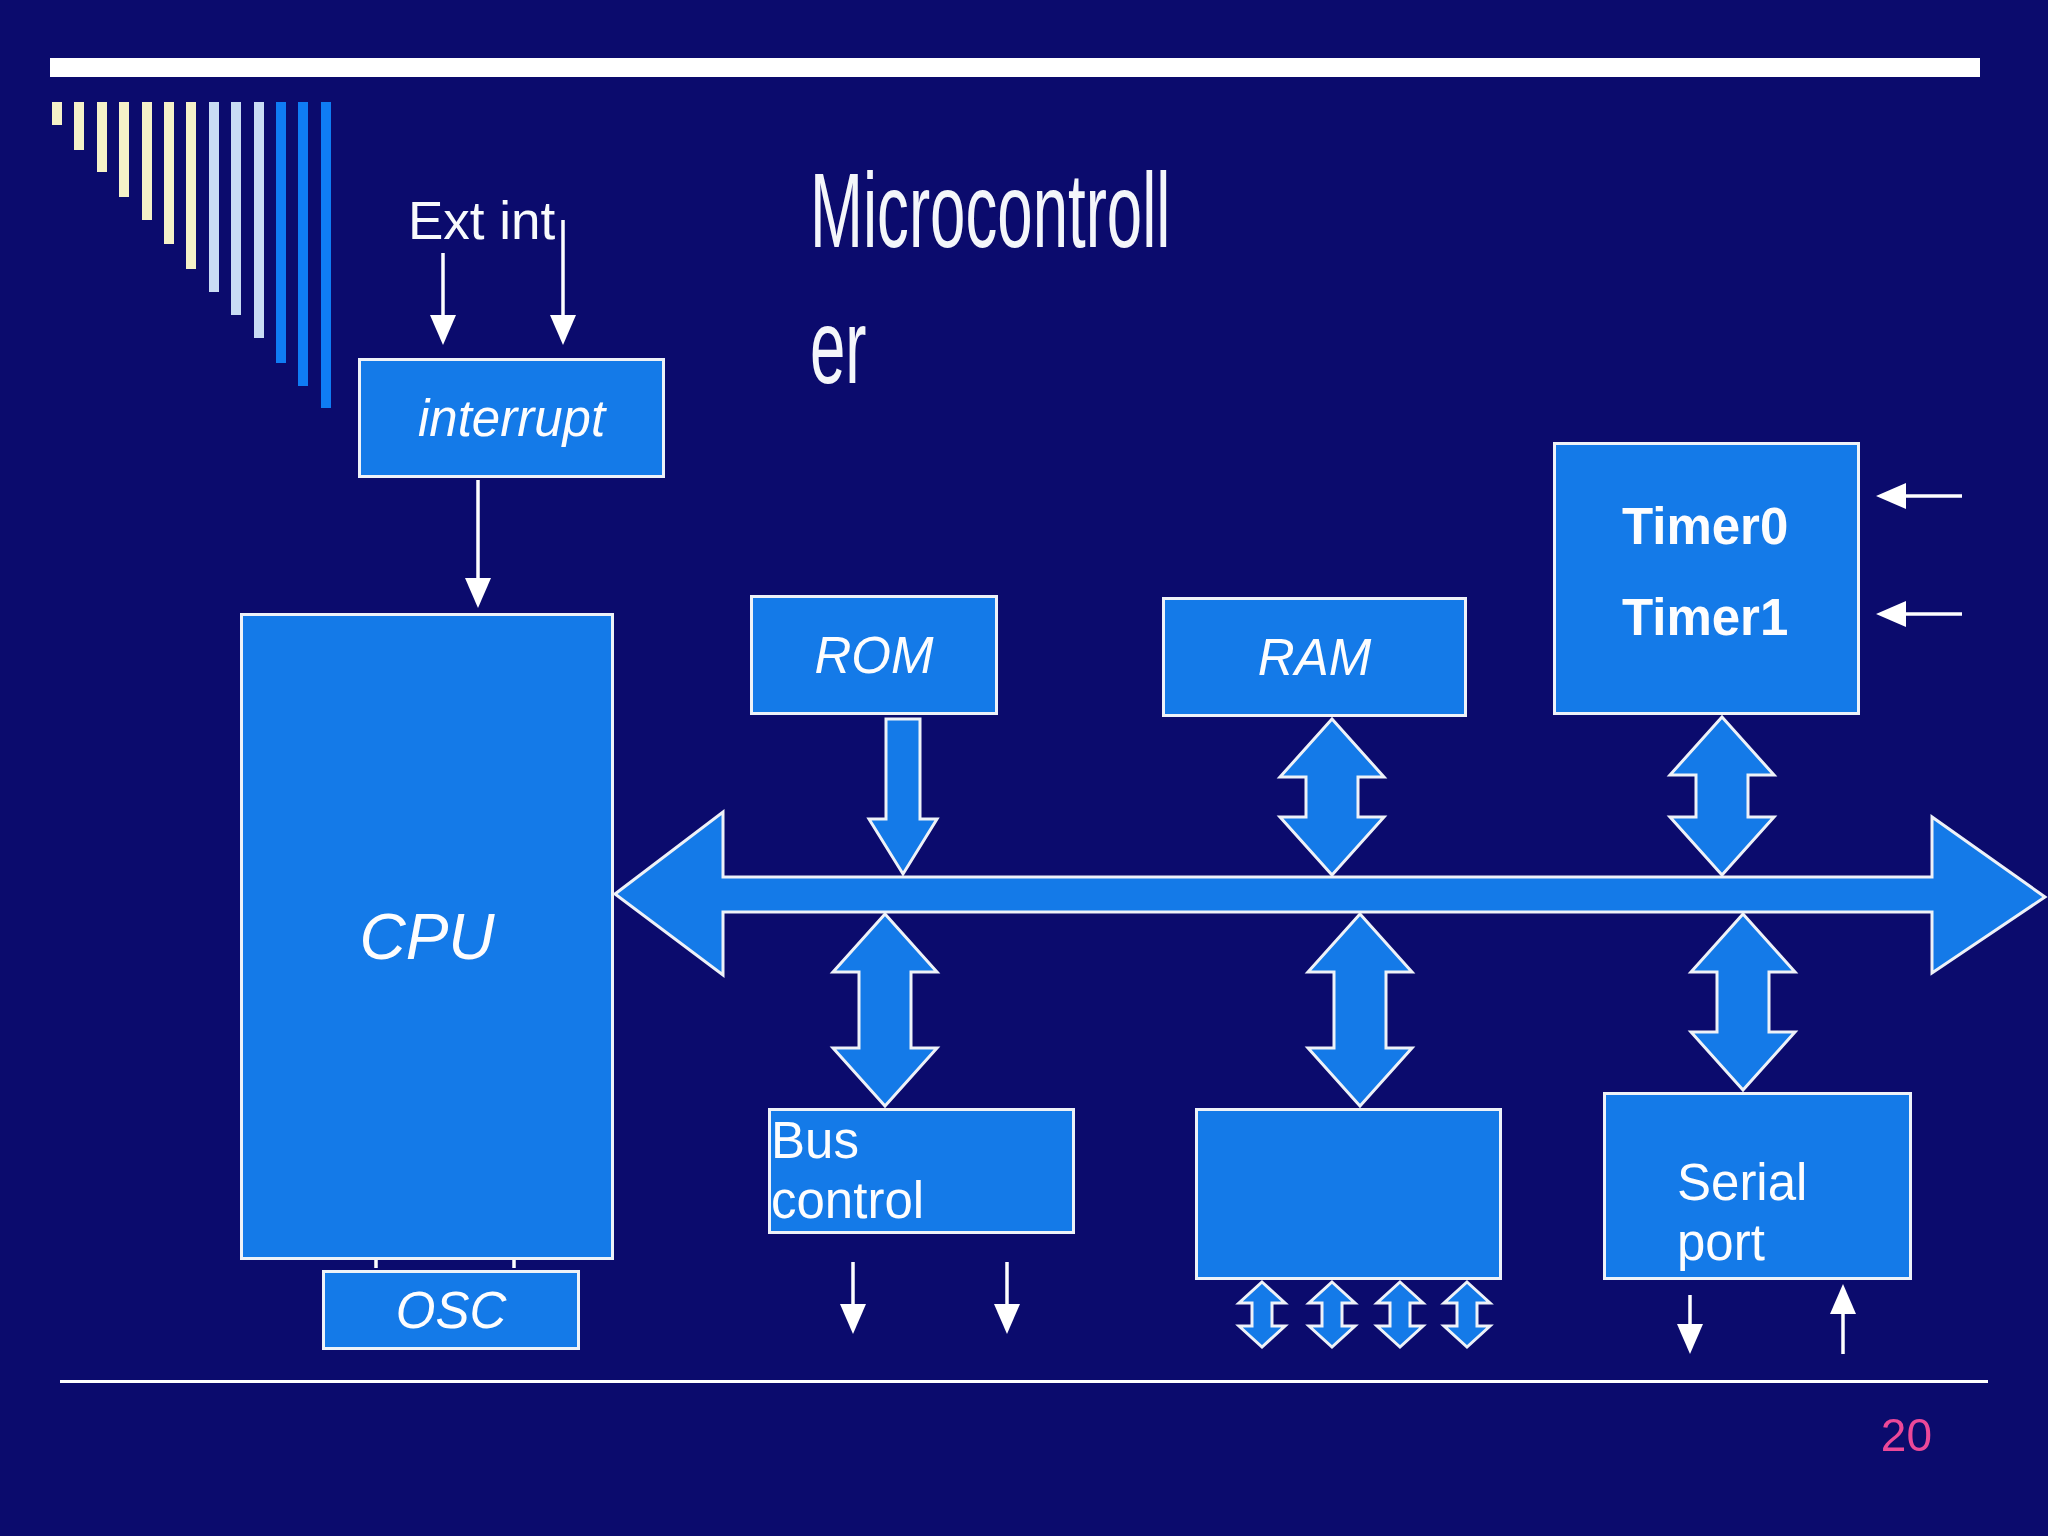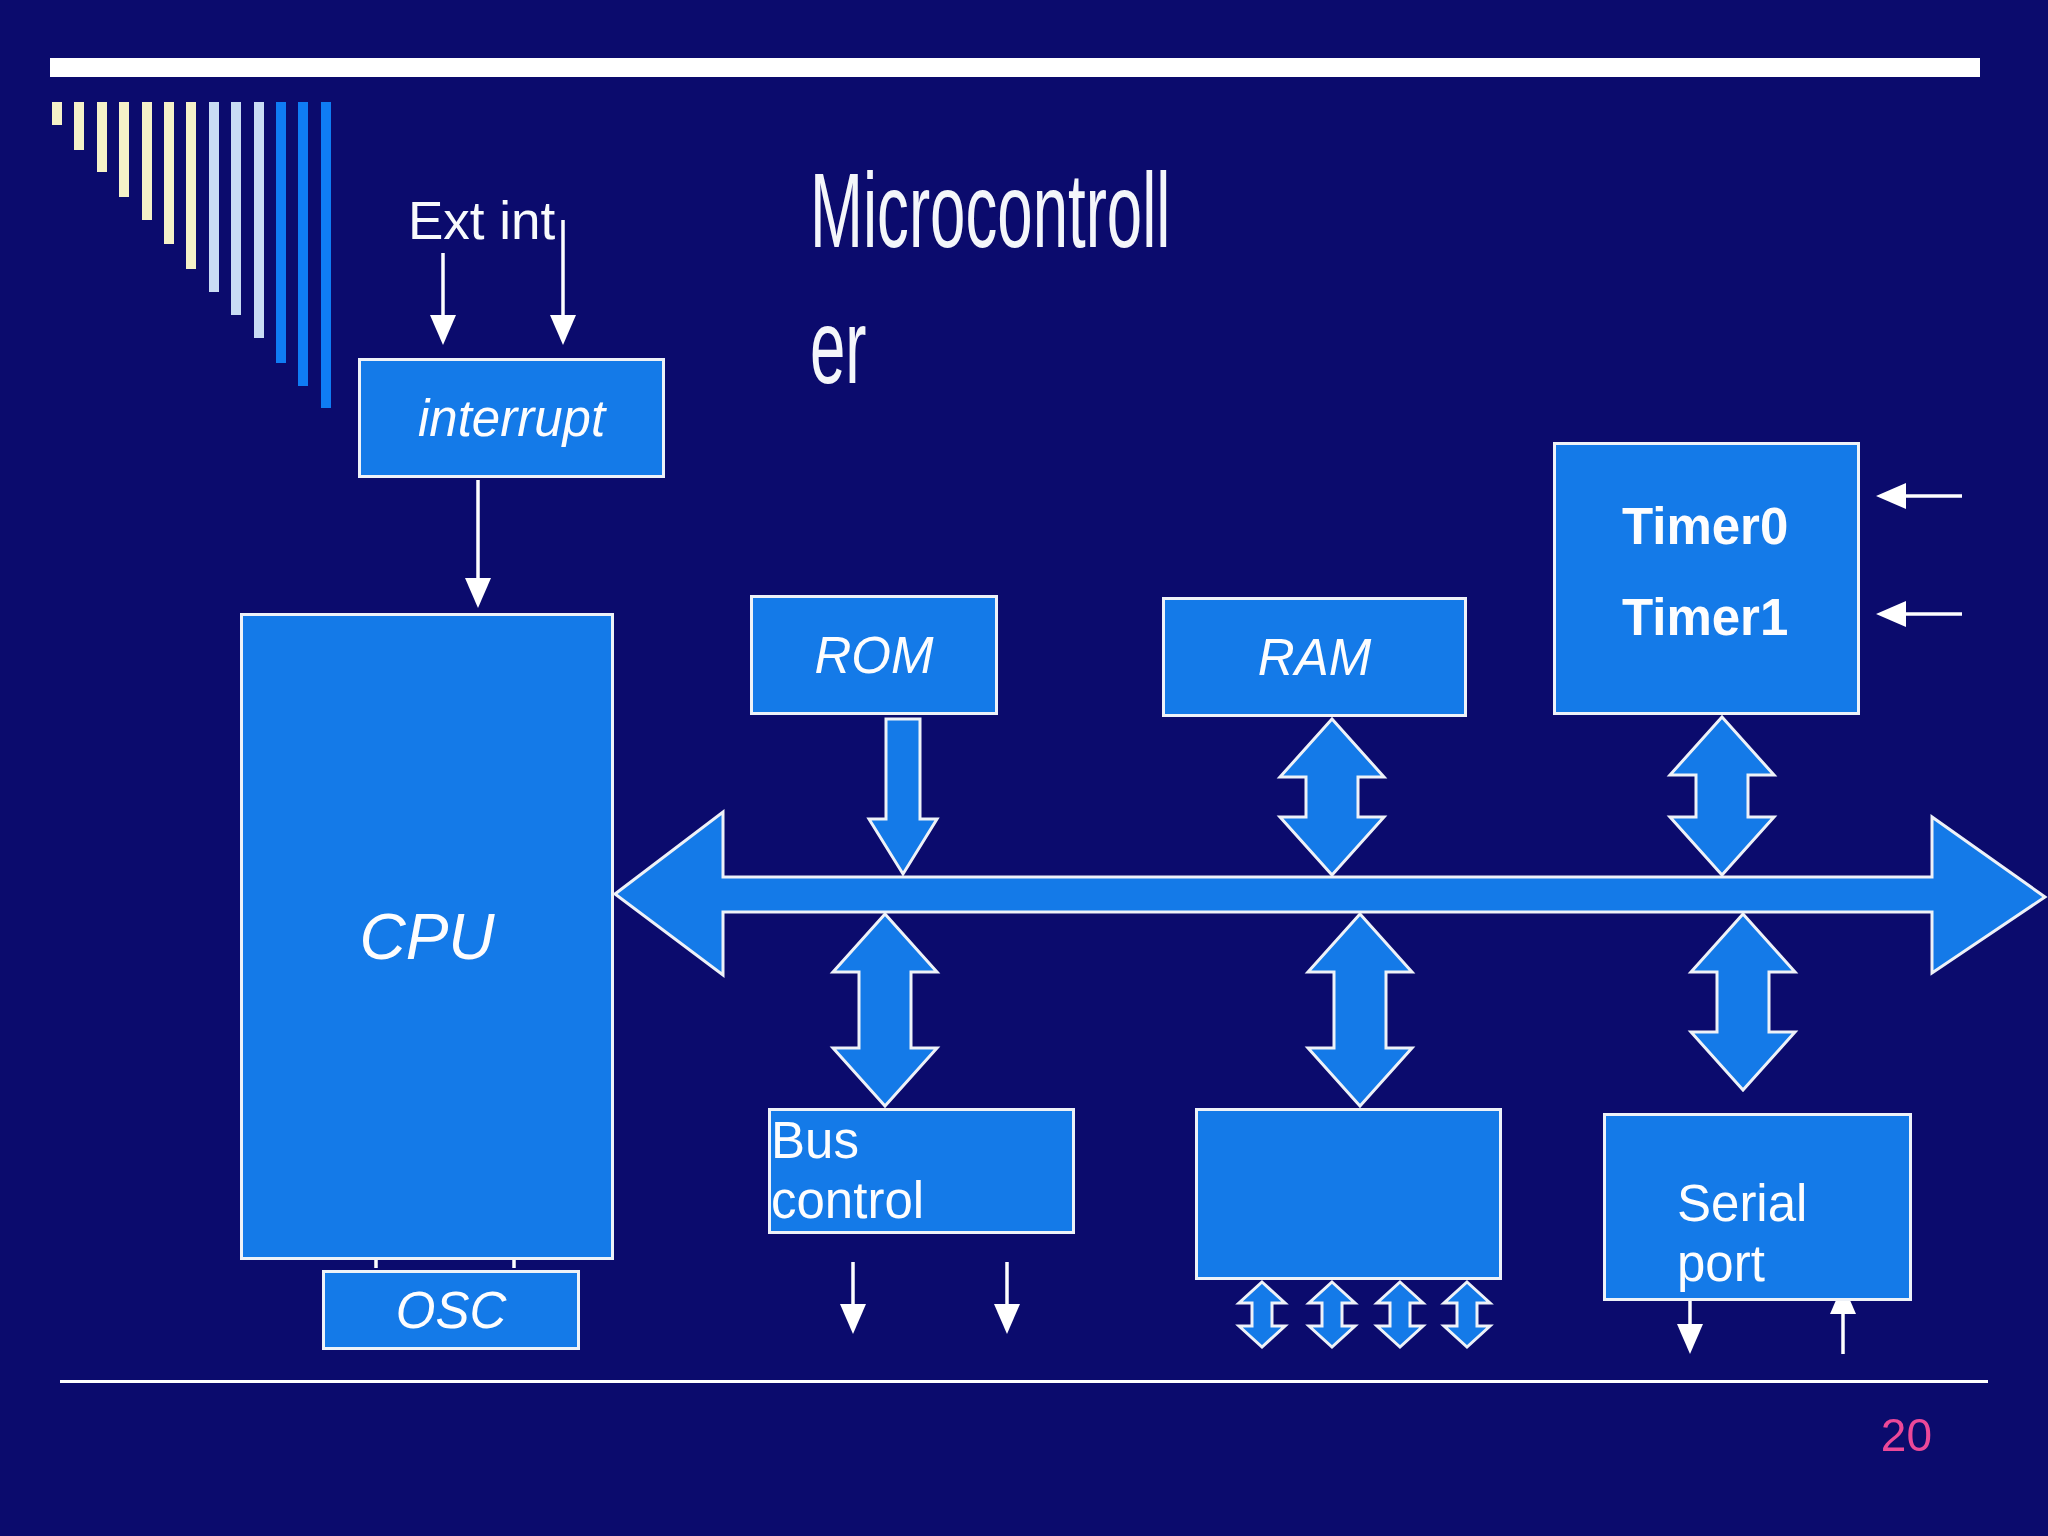--- a/index.html
+++ b/index.html
@@ -34,21 +34,21 @@
     font-size:51px;color:#fdfdfe;
   }
   .box.center{display:flex;align-items:center;justify-content:center;font-style:italic;}
   .box-interrupt{left:358px;top:358px;width:307px;height:120px;}
   .box-cpu{left:240px;top:613px;width:374px;height:647px;font-size:64px;}
   .box-rom{left:750px;top:595px;width:248px;height:120px;}
   .box-ram{left:1162px;top:597px;width:305px;height:120px;}
   .box-timers{left:1553px;top:442px;width:307px;height:273px;padding:36px 0 0 66px;line-height:91px;font-weight:bold;}
   .box-busctl{left:768px;top:1108px;width:307px;height:126px;display:flex;flex-direction:column;justify-content:center;line-height:60px;}
   .box-io{left:1195px;top:1108px;width:307px;height:172px;display:flex;flex-direction:column;justify-content:center;padding-left:50px;line-height:71px;}
-  .box-serial{left:1603px;top:1092px;width:309px;height:188px;padding:58px 0 0 71px;line-height:60px;margin-top:21px;}
+  .box-serial{left:1603px;top:1092px;width:309px;height:188px;padding:58px 0 0 71px;line-height:60px;}
   .box-osc{left:322px;top:1270px;width:258px;height:80px;}
   .arrow-layer{position:absolute;left:0;top:0;width:2048px;height:1536px;}
   .blockarrow{fill:var(--box_fill,#147ae8);stroke:var(--box_border,#eef2f8);stroke-width:3;}
   .thinline{stroke:var(--white,#ffffff);stroke-width:3.5;fill:none;}
   .thinhead{fill:var(--white,#ffffff);stroke:none;}
   .bottomrule{position:absolute;left:60px;top:1380px;width:1928px;height:3px;background:var(--white,#ffffff);}
   .pagenum{position:absolute;left:1862px;top:1408px;width:70px;text-align:right;font-size:46px;color:#ec4899;}
 </style>
 </head>
 <body>

